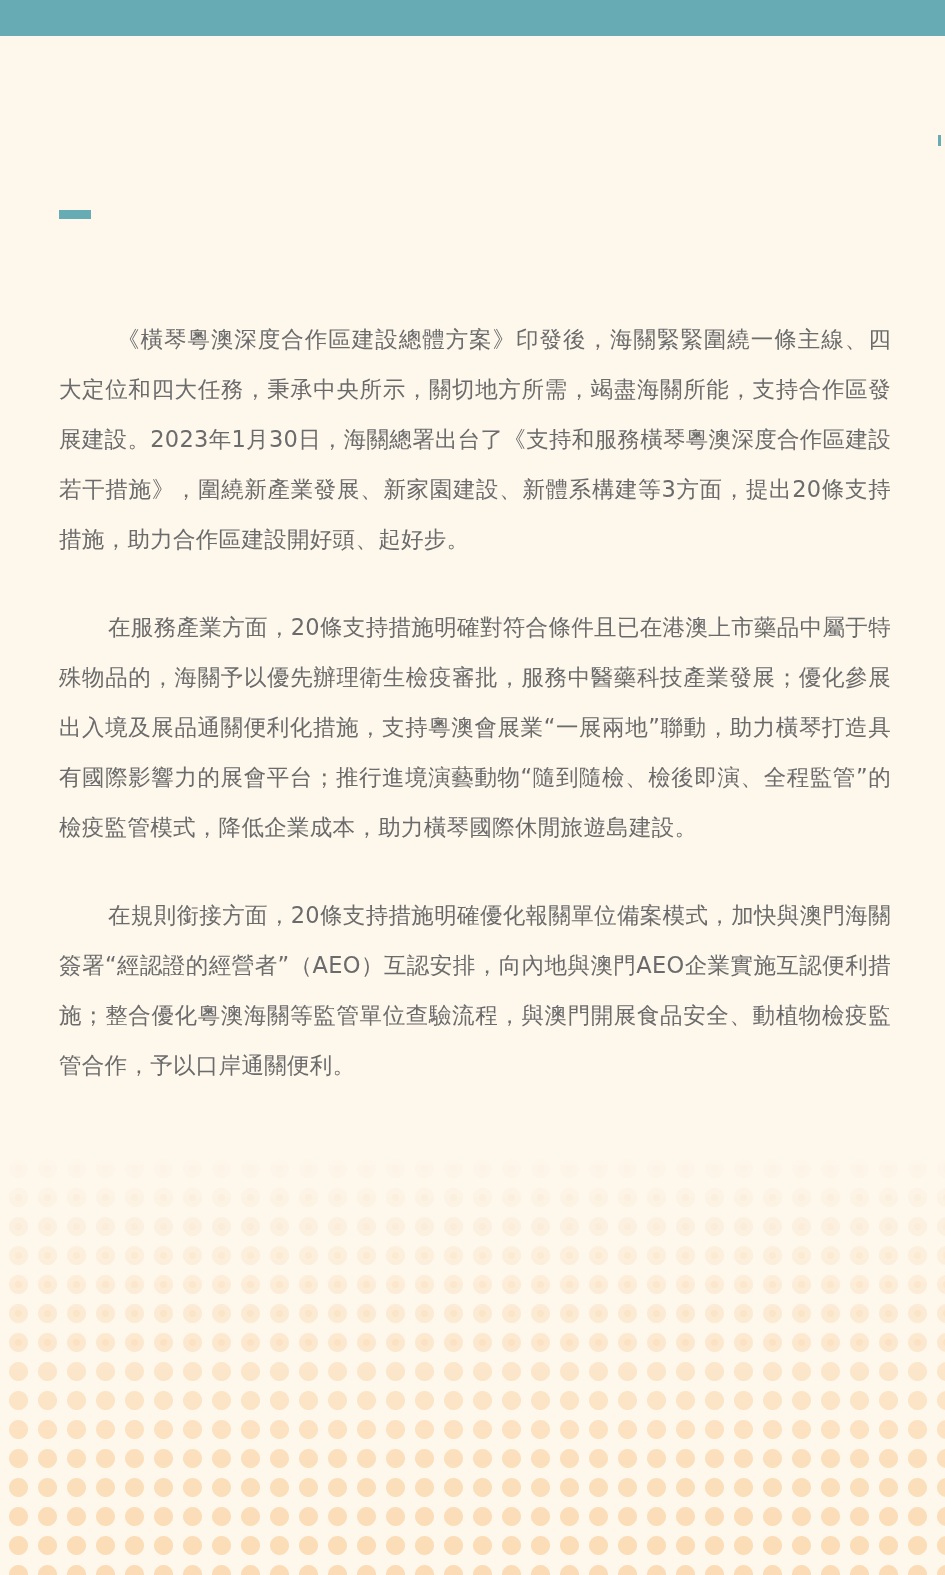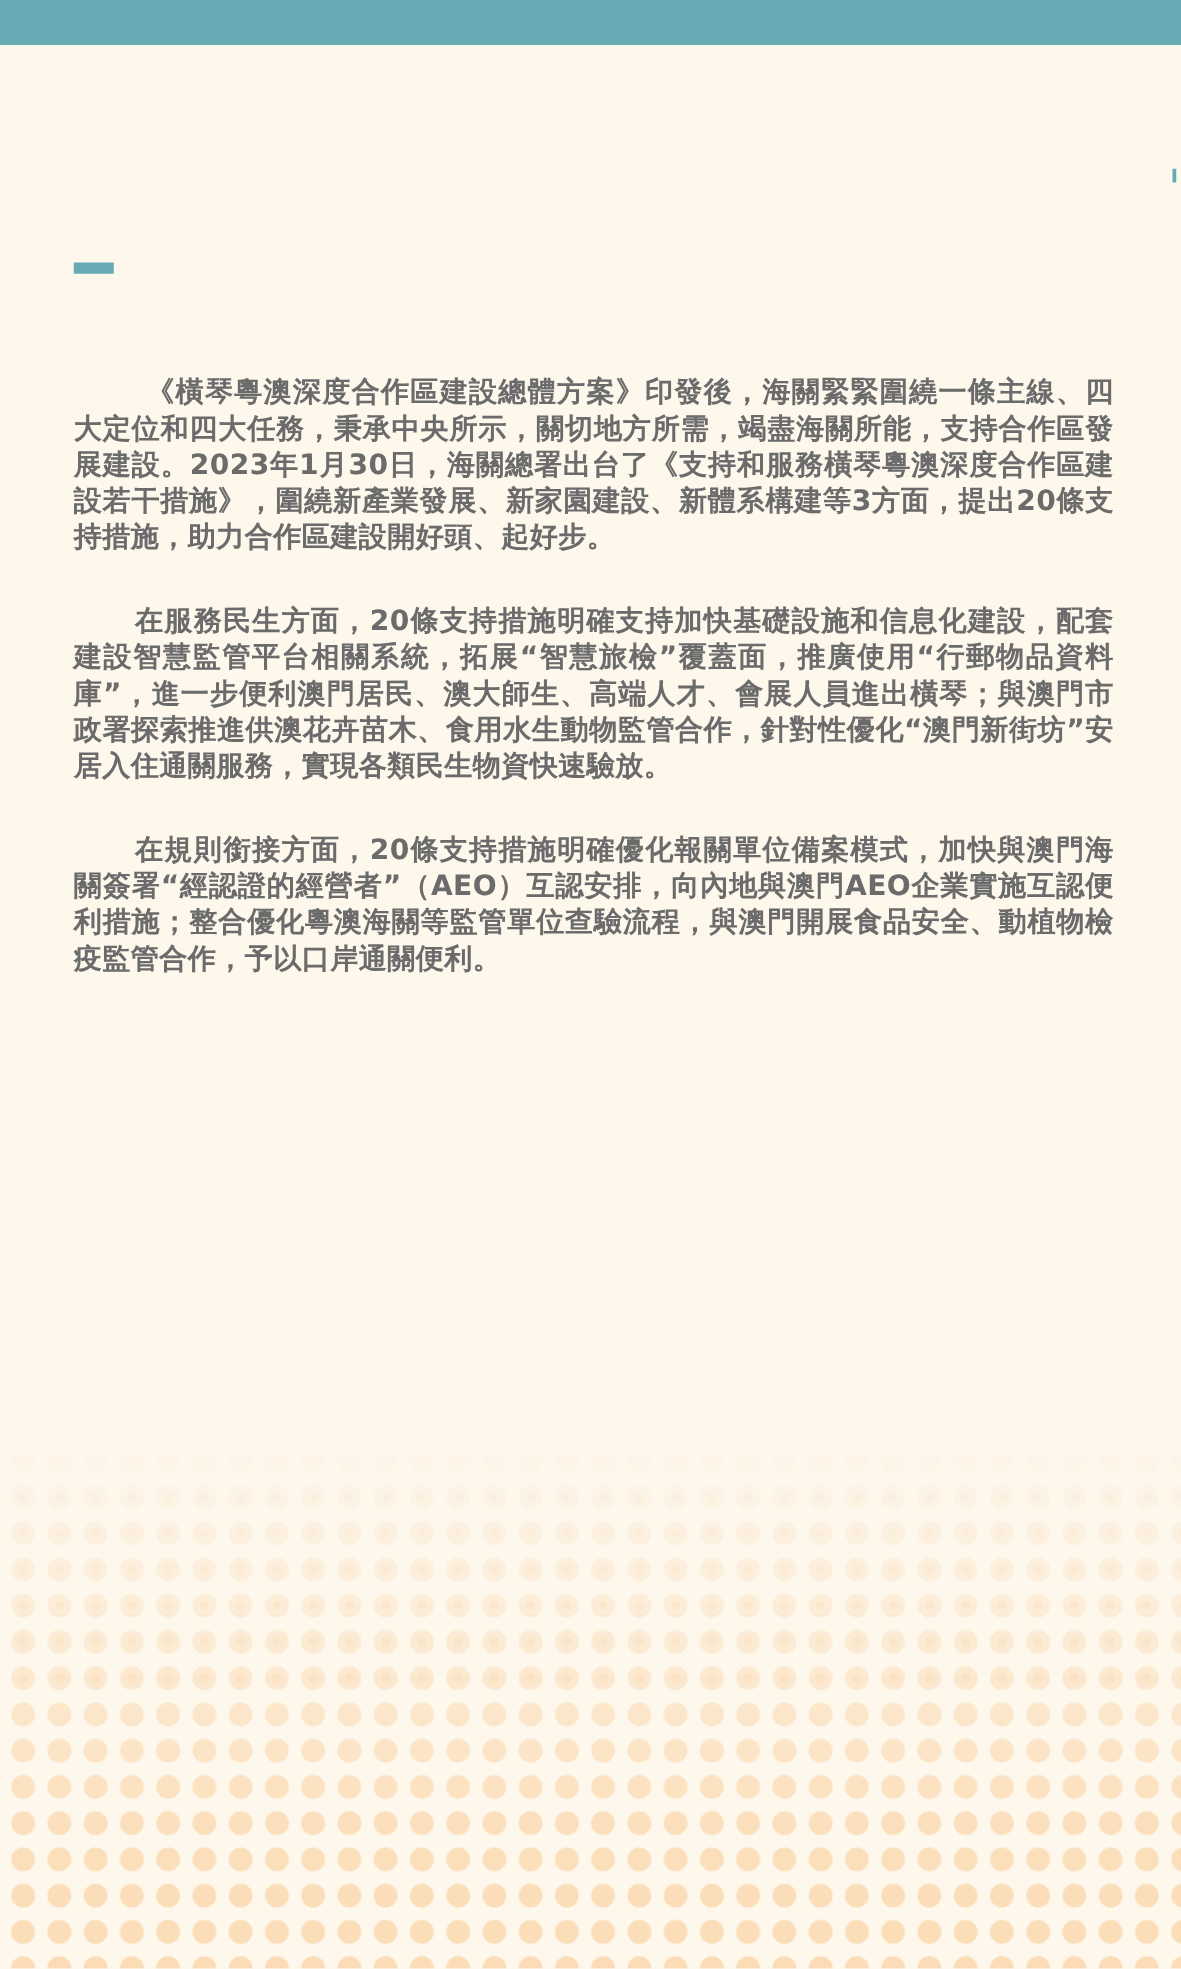--- a/index.html
+++ b/index.html
@@ -64,24 +64,24 @@
       z-index: 0;
     }
     .article {
       position: absolute;
       left: 59px;
       top: 300px;
       width: 832px;
       z-index: 1;
     }
     .para {
-      margin: 0 0 38px 0;
+      margin: 14px 0 38px 0;
       font-size: 22.5px;
-      line-height: 29px;
-      font-weight: bold;
+      line-height: 50px;
+      font-weight: normal;
       color: #6b6b6b;
       text-align: justify;
       text-indent: 49px;
       letter-spacing: 0.3px;
     }
     .para.first {
       text-indent: 58px;
     }
   </style>
 </head>
@@ -89,15 +89,15 @@
 
 <div class="top-bar"></div>
 <div class="edge-mark"></div>
 <div class="accent-dash"></div>
 
 <div class="halftone-small"></div>
 <div class="halftone"></div>
 
 <div class="article">
   <p class="para first">《橫琴粵澳深度合作區建設總體方案》印發後，海關緊緊圍繞一條主線、四大定位和四大任務，秉承中央所示，關切地方所需，竭盡海關所能，支持合作區發展建設。2023年1月30日，海關總署出台了《支持和服務橫琴粵澳深度合作區建設若干措施》，圍繞新產業發展、新家園建設、新體系構建等3方面，提出20條支持措施，助力合作區建設開好頭、起好步。</p>
-  <p class="para">在服務民生方面，20條支持措施明確支持加快基礎設施和信息化建設，配套建設智慧監管平台相關系統，拓展“智慧旅檢”覆蓋面，推廣使用“行郵物品資料庫”，進一步便利澳門居民、澳大師生、高端人才、會展人員進出橫琴；與澳門市政署探索推進供澳花卉苗木、食用水生動物監管合作，針對性優化“澳門新街坊”安居入住通關服務，實現各類民生物資快速驗放。</p>
+  <p class="para">在服務產業方面，20條支持措施明確對符合條件且已在港澳上市藥品中屬于特殊物品的，海關予以優先辦理衛生檢疫審批，服務中醫藥科技產業發展；優化參展出入境及展品通關便利化措施，支持粵澳會展業“一展兩地”聯動，助力橫琴打造具有國際影響力的展會平台；推行進境演藝動物“隨到隨檢、檢後即演、全程監管”的檢疫監管模式，降低企業成本，助力橫琴國際休閒旅遊島建設。</p>
   <p class="para">在規則銜接方面，20條支持措施明確優化報關單位備案模式，加快與澳門海關簽署“經認證的經營者”（AEO）互認安排，向內地與澳門AEO企業實施互認便利措施；整合優化粵澳海關等監管單位查驗流程，與澳門開展食品安全、動植物檢疫監管合作，予以口岸通關便利。</p>
 </div>
 
 </body></html>

